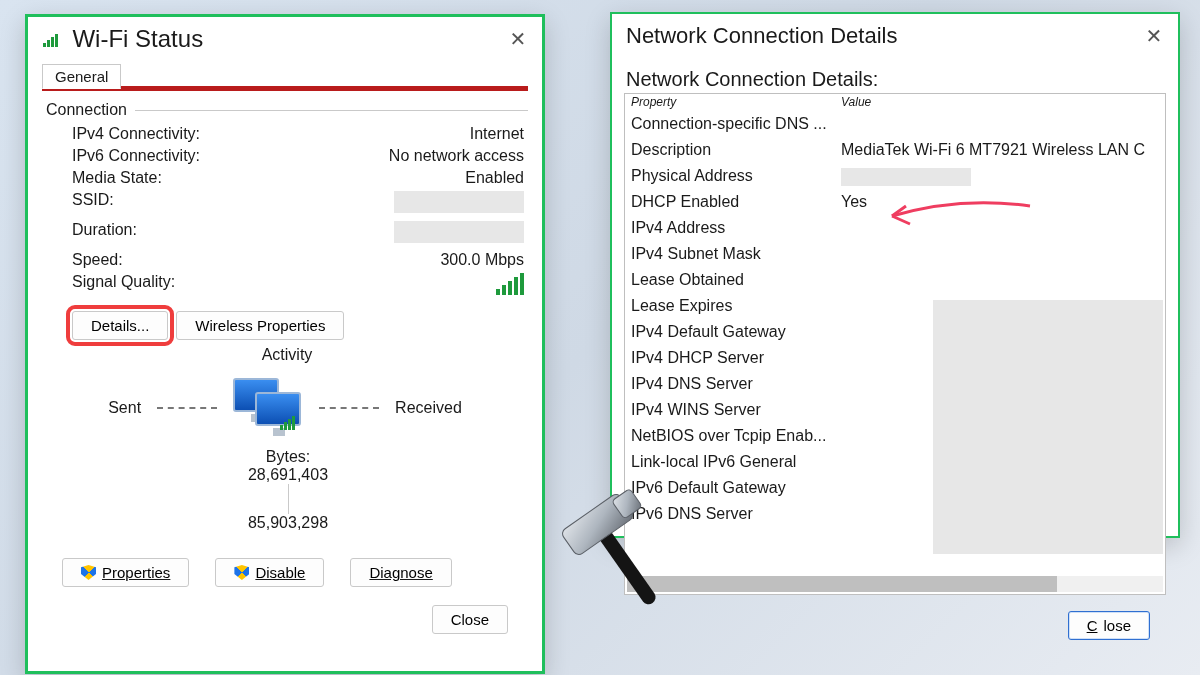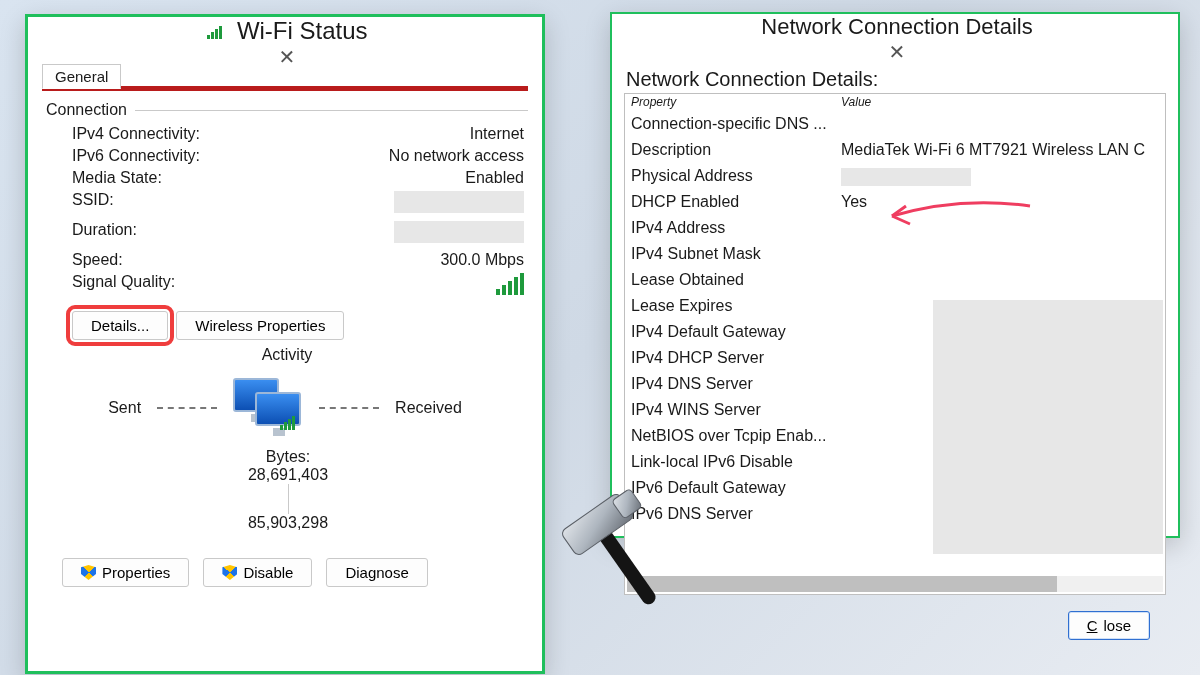--- a/index.html
+++ b/index.html
@@ -16,21 +16,21 @@
   .win {
     position:absolute; background:#fff;
     box-shadow: 0 8px 24px rgba(0,0,0,.18);
   }
   .win.status {
     left:25px; top:14px; width:520px; height:660px;
     border:3px solid #1fbf5c;
   }
   .titlebar {
     display:flex; align-items:center; justify-content:space-between;
-    height:44px; padding:0 10px 0 14px;flex-direction:column;
+    height:44px; padding:0 10px 0 14px;
   }
   .titlebar .title { font-size:24px; font-weight:400; color:#1a1a1a; }
   .titlebar .x { font-size:20px; color:#555; width:28px; height:28px; display:flex; align-items:center; justify-content:center; cursor:pointer; }
   .signal-icon { display:inline-block; vertical-align:middle; margin-right:6px; }
 
   .panel { padding: 2px 14px 0 14px; }
   .tabstrip { border-bottom:5px solid #b91c1c; margin-bottom:10px; height:28px; }
   .tab {
     display:inline-block; border:1px solid #c9c9c9; border-bottom:1px solid #fff;
     background:#fff; padding:3px 12px; font-size:15px; position:relative; top:1px;
@@ -90,21 +90,21 @@
   }
   .monitor.m1{ left:0; top:0; }
   .monitor.m2{ left:22px; top:14px; }
   .mini-bars { position:absolute; left:46px; top:38px; }
   .mini-bars span{display:inline-block;background:#1e9a3c;margin-left:1px}
   .mini-bars .b1{width:3px;height:5px}.mini-bars .b2{width:3px;height:8px}.mini-bars .b3{width:3px;height:11px}.mini-bars .b4{width:3px;height:14px}
 
   .bytes-row { display:flex; justify-content:space-between; align-items:center; padding:10px 24px 0 30px; font-size:16px;flex-direction:column; }
   .bytes-row .sep { width:1px; height:30px; background:#c9c9c9; }
 
-  .bottom-btns { display:flex; gap:14px; margin:26px 0 0 20px; }
+  .bottom-btns { display:flex; gap:26px; margin:26px 0 0 20px;text-decoration:underline; }
   .close-row { display:flex; justify-content:flex-end; padding:18px 20px 0 0; }
 
   
   .win.details {
     left:610px; top:12px; width:570px; height:526px;
     border:2px solid #1fbf5c;
   }
   .details .titlebar .title{ font-size:22px; }
   .details-body { padding:6px 12px 0 12px; }
   .details-body .lbl { font-size:20px; color:#1a1a1a; margin:4px 0 2px 2px; }
@@ -226,20 +226,23 @@
           <span class="shield"></span>
           <span>Properties</span>
         </button>
       <button class="btn">
           <span class="shield"></span>
           <span>Disable</span>
         </button>
       <button class="btn">Diagnose</button>
     </div>
 
+    <div class="close-row">
+      <button class="btn">Close</button>
+    </div>
   </div>
 </div>
 
 <div class="win details">
   <div class="titlebar">
     <span class="title">Network Connection Details</span>
     <div class="x">✕</div>
   </div>
 
   <div class="details-body">
@@ -297,21 +300,21 @@
         </div>
       <div class="grid-row">
           <div class="cell-k">IPv4 WINS Server</div>
           <div class="cell-v"></div>
         </div>
       <div class="grid-row">
           <div class="cell-k">NetBIOS over Tcpip Enab...</div>
           <div class="cell-v"></div>
         </div>
       <div class="grid-row">
-          <div class="cell-k">Link-local IPv6 Disable</div>
+          <div class="cell-k">Link-local IPv6 General</div>
           <div class="cell-v"></div>
         </div>
       <div class="grid-row">
           <div class="cell-k">IPv6 Default Gateway</div>
           <div class="cell-v"></div>
         </div>
       <div class="grid-row">
           <div class="cell-k">IPv6 DNS Server</div>
           <div class="cell-v"></div>
         </div>

